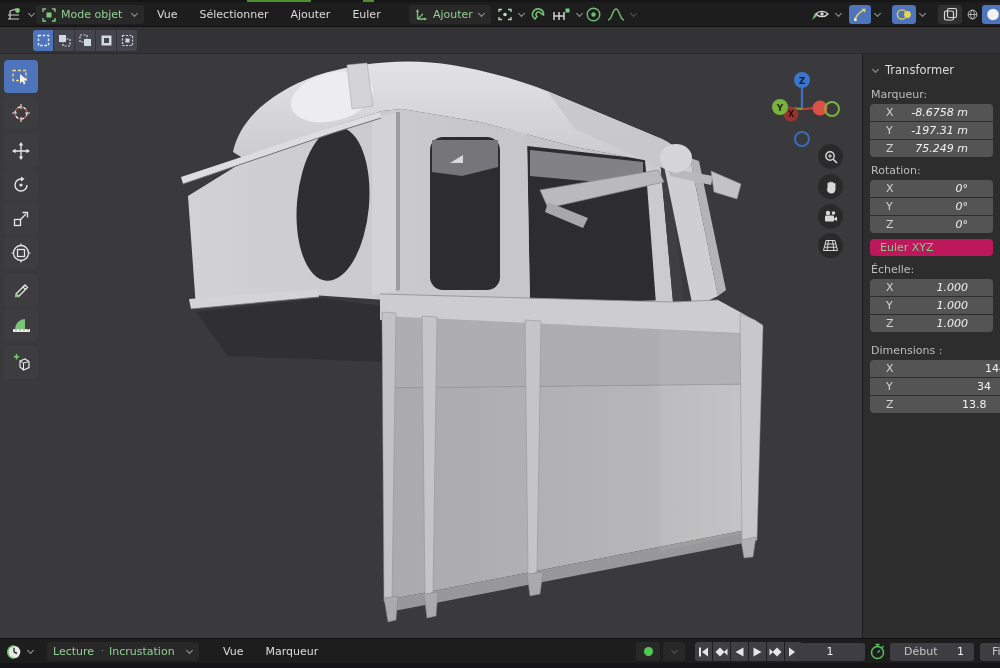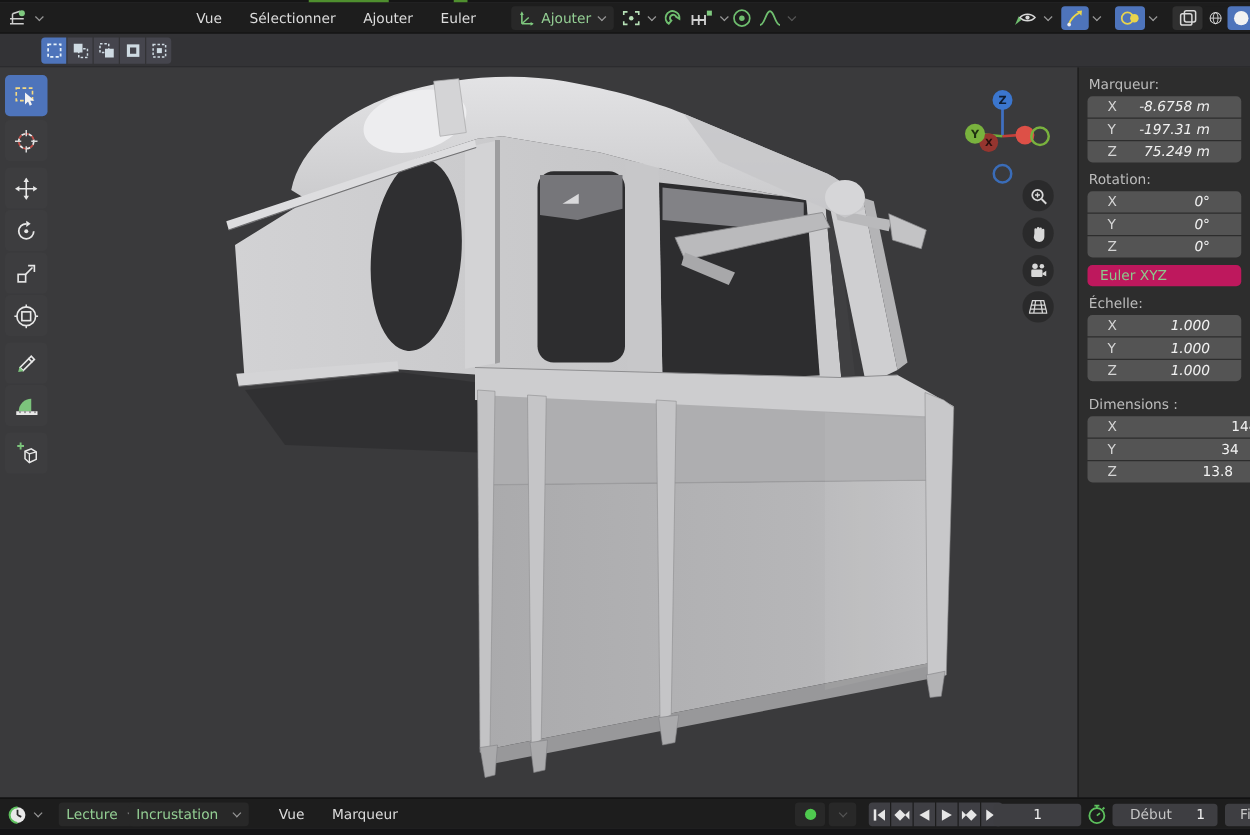--- a/index.html
+++ b/index.html
@@ -69,20 +69,32 @@
     <span class="iconwrap">
       <svg width="17" height="16" viewBox="0 0 17 16">
         <path d="M2 12 L13 12 M4 4 L4 12 M2 8 L13 8" stroke="#cfcfcf" stroke-width="1.2" fill="none"></path>
         <path d="M4 4 L10 2" stroke="#cfcfcf" stroke-width="1.2"></path>
         <circle cx="11.5" cy="3.5" r="2.4" fill="#7fc97f"></circle>
       </svg>
     </span>
     <span class="chev"></span>
   </div>
 
+  <div class="hitem" style="left:36px">
+    <span class="dropbox" style="width:108px">
+      <span class="iconwrap">
+        <svg width="14" height="14" viewBox="0 0 14 14">
+          <path d="M1 4 V1 H4 M10 1 H13 V4 M13 10 V13 H10 M4 13 H1 V10" stroke="#7fc97f" stroke-width="1.4" fill="none"></path>
+          <rect x="4.5" y="4.5" width="5" height="5" fill="#7fc97f"></rect>
+        </svg>
+      </span>
+      <span class="greentxt">Mode objet</span>
+      <span class="chev" style="margin-left:auto"></span>
+    </span>
+  </div>
 
   <div class="hitem" style="left:148px">
     <span class="menu">Vue</span>
     <span class="menu">Sélectionner</span>
     <span class="menu">Ajouter</span>
     <span class="menu">Euler</span>
   </div>
 
   <div class="hitem" style="left:409px">
     <span class="dropbox" style="width:82px">
@@ -415,20 +427,24 @@
     </svg>
   </div>
   <div class="navbtn" style="top:179px">
     <svg width="15" height="13" viewBox="0 0 15 13">
       <path d="M3 1.5 H12 L14.5 11.5 H0.5 Z M5.5 1.5 L4 11.5 M9.5 1.5 L11 11.5 M2 5 H13 M1.2 8.2 H13.8" fill="none" stroke="#d8d8d8" stroke-width="1"></path>
     </svg>
   </div>
 </div>
 
 <div class="abs" id="npanel">
+  <div class="phead">
+    <span class="chev" style="transform:rotate(0deg)"></span>
+    <span>Transformer</span>
+  </div>
 
   <div class="plabel">Marqueur:</div>
   <div class="fgroup">
     <div class="frow">
       <span class="ax">X</span>
       <span class="val">-8.6758 m</span>
     </div>
     <div class="frow">
       <span class="ax">Y</span>
       <span class="val">-197.31 m</span>

